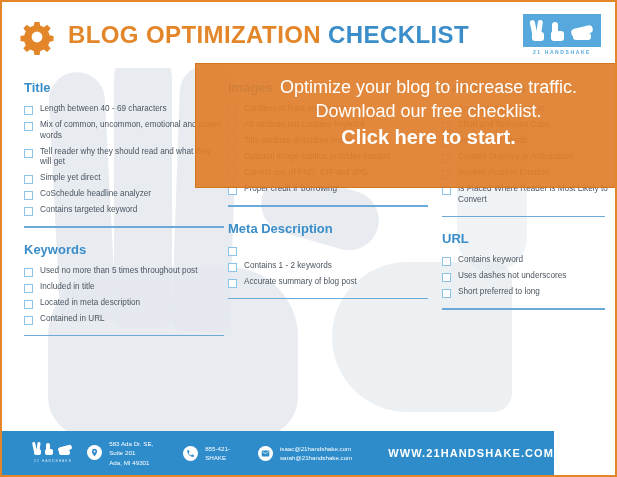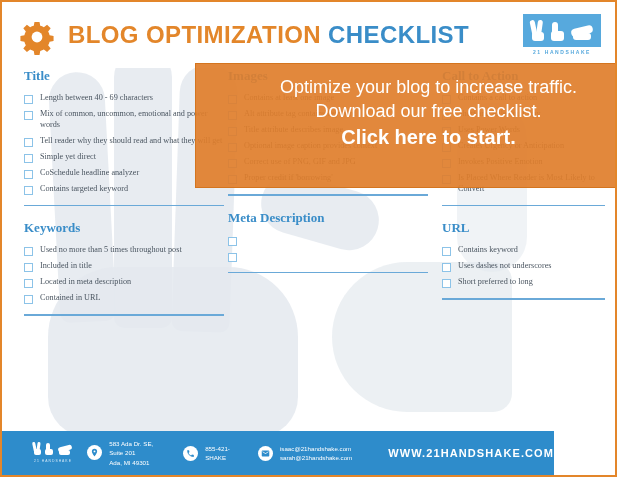--- a/index.html
+++ b/index.html
@@ -52,21 +52,21 @@
     width:78px;height:33px;background:#57a9dd;position:relative;
   }
   .logo-hand{position:absolute;background:#ffffff;border-radius:4px;}
   .logo-cap{
     position:absolute;left:0;top:35px;width:78px;
     font-size:5px;color:#57a9dd;letter-spacing:1.6px;text-align:center;font-weight:bold;
   }
 
   
   .cols{position:absolute;left:0;top:66px;width:613px;height:365px;z-index:2;}
-  .col{position:absolute;top:0;font-family:Liberation Serif, serif;}
+  .col{position:absolute;top:12px;}
   .col-1{left:22px;width:200px;}
   .col-2{left:226px;width:200px;}
   .col-3{left:440px;width:170px;}
 
   .section{margin-bottom:8px;}
   .sec-title{
     color:#3a8dc8;font-size:13px;font-weight:bold;margin:0 0 9px 0;
   }
   .item{
     display:flex;align-items:flex-start;margin-bottom:5px;
@@ -235,20 +235,25 @@
           </div>
         <div class="divider"></div>
       </div>
       <div class="section">
         <div class="sec-title">Meta Description</div>
         <div class="item">
             <span class="cb"></span>
           </div>
         <div class="item">
             <span class="cb"></span>
+            <span class="item-label">Contains 1 - 2 keywords</span>
+          </div>
+        <div class="item">
+            <span class="cb"></span>
+            <span class="item-label">Accurate summary of blog post</span>
           </div>
         <div class="divider"></div>
       </div>
     </div>
 
     <div class="col col-3">
       <div class="section">
         <div class="sec-title">Call to Action</div>
         <div class="item">
             <span class="cb"></span>

